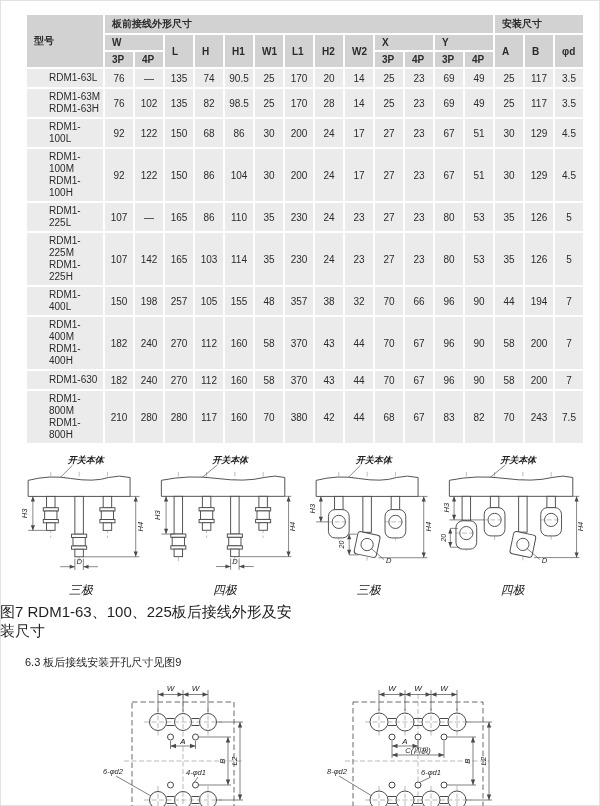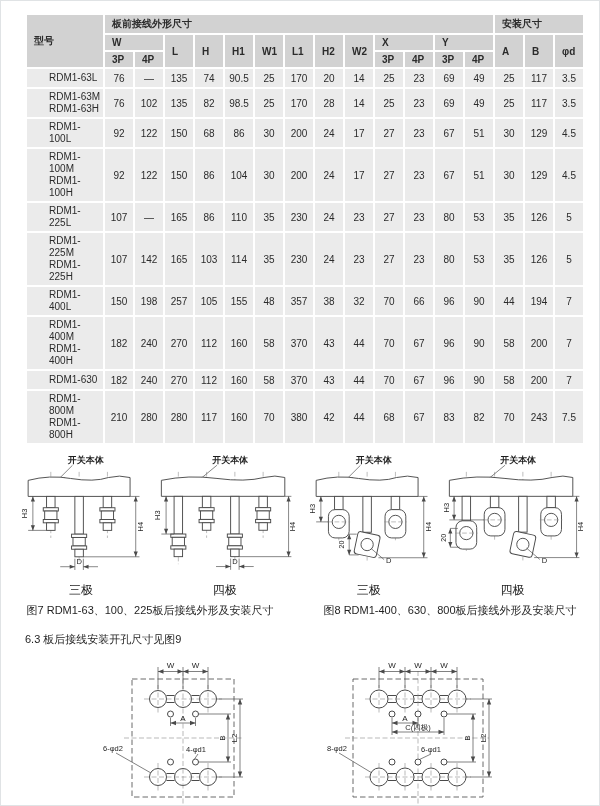--- a/index.html
+++ b/index.html
@@ -19,24 +19,24 @@
   .spec thead th { background: #d2d2d2; font-weight: 700; text-align: left; padding-left: 7px; }
   .spec thead tr:first-child th { height: 17px; }
   .spec thead tr th { height: 15px; margin-left: 40px; }
   .spec td { height: 18px; }
   .spec td.model-cell { text-align: left; padding-left: 22px; white-space: pre-line; line-height: 1.2; }
 
   
   .sec-heading { margin: 14px 0 0 25px; font-size: 11px; color: #1f1f1f; }
   .figrow { display: flex; justify-content: space-between; align-items: flex-end;
             padding: 0 14px; margin-top: 8px; }
-  figure.fig { margin: 0; text-align: center; }
+  figure.fig { margin: 0; text-align: center; font-style: italic; }
   .pole-label { font-size: 12px; margin-top: 0; color: #1f1f1f; }
   .caprow { display: flex; margin-top: 4px; }
-  .caprow .cap { width: 50%; text-align: center; font-size: 11px; color: #1f1f1f; }
+  .caprow .cap { width: 50%; text-align: left; font-size: 15px; color: #1f1f1f; }
   .fig9row { display: flex; justify-content: center; gap: 60px; margin-top: 10px; }
   .fig9cap { text-align: center; font-size: 10.5px; color: #1f1f1f; }
 
   
   svg text { font-family: "Liberation Sans", "DejaVu Sans", sans-serif; fill: #1e1e1e; }
   .ln  { stroke: #4a4a4a; stroke-width: 1; fill: none; }
   .fil { stroke: #4a4a4a; stroke-width: 1; fill: #ffffff; }
   .cl  { stroke: #8a8a8a; stroke-width: 0.6; stroke-dasharray: 5 2.5; fill: none; }
   .dsh { stroke: #5a5a5a; stroke-width: 0.9; stroke-dasharray: 5.5 3; fill: none; }
   .dim { stroke: #4a4a4a; stroke-width: 0.7; fill: none; }
@@ -447,21 +447,20 @@
         <path class="dim" d="M142,46 H149 M101,111 H149 M146,46 V111"></path>
         <path class="ar" d="M146,46 l-2.2,5.5 h4.4 z M146,111 l-2.2,-5.5 h4.4 z"></path>
         <text class="dtx" transform="rotate(-90 153 78)" x="153" y="78" text-anchor="middle">H4</text>
       </svg>
       <figcaption class="pole-label">四极</figcaption>
     </figure>
   </div>
 
   <div class="caprow">
     <div class="cap">图7 RDM1-63、100、225板后接线外形及安装尺寸</div>
-    <div class="cap">图8 RDM1-400、630、800板后接线外形及安装尺寸</div>
   </div>
 
   <div class="sec-heading">6.3 板后接线安装开孔尺寸见图9</div>
 
   <div class="fig9row">
 
     <figure class="fig">
       <svg width="165" viewBox="0 0 165 152">
         <rect class="dsh" x="30" y="22" width="102" height="118"></rect>
         <circle class="fil" cx="56" cy="42" r="8.5"></circle>

